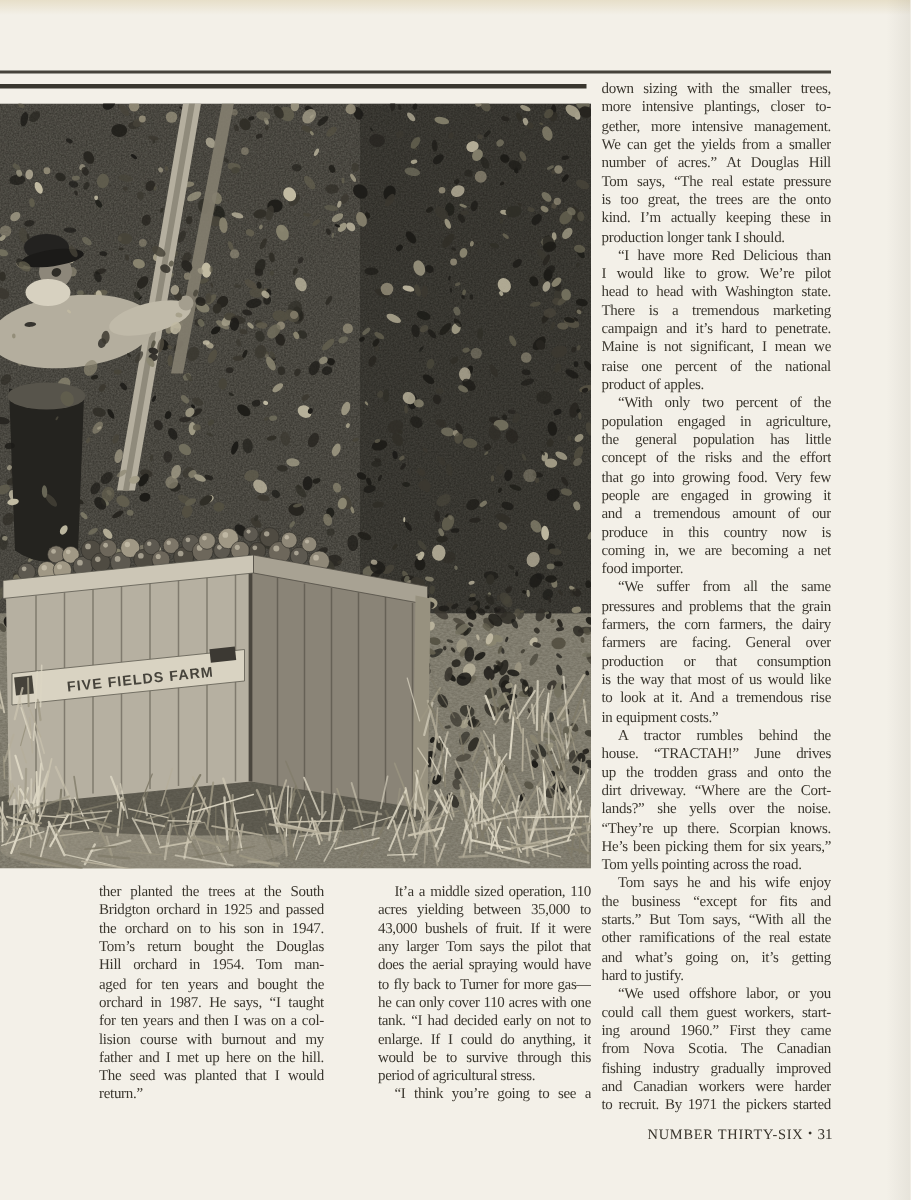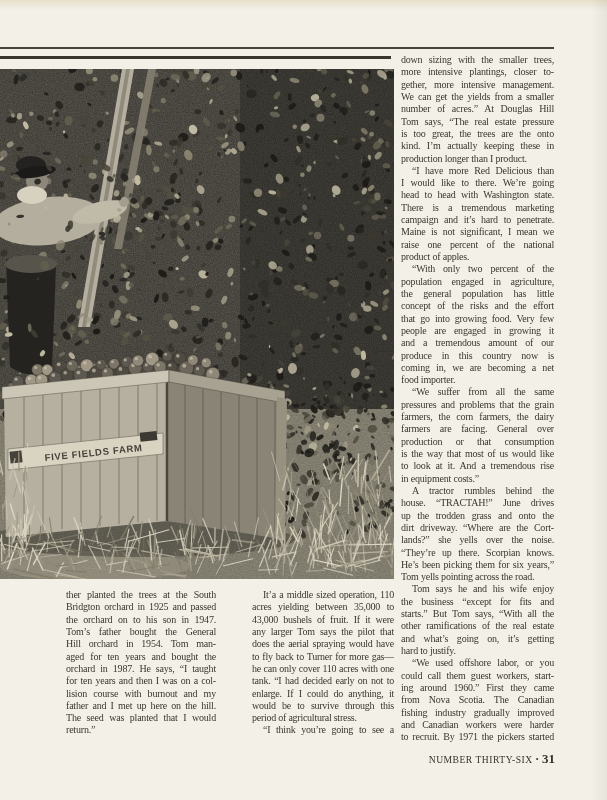--- a/index.html
+++ b/index.html
@@ -23,21 +23,21 @@
        letter-spacing:-0.2px;color:#3b372f;}
   .col .ln{height:12.32px;overflow:hidden;text-align:justify;text-align-last:justify;}
   .col .ln.end{text-align-last:left;}
   .col .ln.ind{padding-left:11px;}
   #col-right{left:401px;top:54px;width:153px;}
   #col-left {left:66px;top:589px;width:150px;}
   #col-mid  {left:252px;top:589px;width:142px;letter-spacing:-0.25px;}
 
   .footer{position:absolute;left:0;top:751px;width:555px;text-align:right;
     font-size:9.6px;letter-spacing:0.5px;color:#37332b;}
-  .footer .pg{font-weight:bold;font-size:13px;letter-spacing:0;}
+  .footer .pg{font-weight:normal;font-size:10px;letter-spacing:0;}
   .footer .dot{margin:0 3px;font-size:8px;vertical-align:1.5px;}
 </style>
 </head>
 <body>
 
 <div class="rule1"></div>
 <div class="rule2"></div>
 
 <svg id="photo" viewBox="0 0 394 510" xmlns="http://www.w3.org/2000/svg">
   <defs>
@@ -1694,21 +1694,21 @@
       <line x1="4.6" y1="475.5" x2="25.9" y2="481.2" stroke="#ccc5b1" stroke-width="1.26" stroke-linecap="round" opacity="0.94"></line>
       <line x1="223.4" y1="496.9" x2="252.8" y2="489.7" stroke="#ddd7c4" stroke-width="1.00" stroke-linecap="round" opacity="0.92"></line>
       <line x1="14.0" y1="500.1" x2="54.4" y2="509.8" stroke="#807b69" stroke-width="1.50" stroke-linecap="round" opacity="0.93"></line>
     </g>
 </svg>
 
 <div class="col" id="col-left">
     <div class="ln">ther planted the trees at the South</div>
     <div class="ln">Bridgton orchard in 1925 and passed</div>
     <div class="ln">the orchard on to his son in 1947.</div>
-    <div class="ln">Tom’s father bought the General</div>
+    <div class="ln">Tom’s return bought the Douglas</div>
     <div class="ln">Hill orchard in 1954. Tom man-</div>
     <div class="ln">aged for ten years and bought the</div>
     <div class="ln">orchard in 1987. He says, “I taught</div>
     <div class="ln">for ten years and then I was on a col-</div>
     <div class="ln">lision course with burnout and my</div>
     <div class="ln">father and I met up here on the hill.</div>
     <div class="ln">The seed was planted that I would</div>
     <div class="ln end">return.”</div>
   </div>
 <div class="col" id="col-mid">
@@ -1727,23 +1727,23 @@
   </div>
 <div class="col" id="col-right">
     <div class="ln">down sizing with the smaller trees,</div>
     <div class="ln">more intensive plantings, closer to-</div>
     <div class="ln">gether, more intensive management.</div>
     <div class="ln">We can get the yields from a smaller</div>
     <div class="ln">number of acres.” At Douglas Hill</div>
     <div class="ln">Tom says, “The real estate pressure</div>
     <div class="ln">is too great, the trees are the onto</div>
     <div class="ln">kind. I’m actually keeping these in</div>
-    <div class="ln end">production longer than I product.</div>
+    <div class="ln end">production longer tank I should.</div>
     <div class="ln ind">“I have more Red Delicious than</div>
-    <div class="ln">I would like to there. We’re going</div>
+    <div class="ln">I would like to grow. We’re pilot</div>
     <div class="ln">head to head with Washington state.</div>
     <div class="ln">There is a tremendous marketing</div>
     <div class="ln">campaign and it’s hard to penetrate.</div>
     <div class="ln">Maine is not significant, I mean we</div>
     <div class="ln">raise one percent of the national</div>
     <div class="ln end">product of apples.</div>
     <div class="ln ind">“With only two percent of the</div>
     <div class="ln">population engaged in agriculture,</div>
     <div class="ln">the general population has little</div>
     <div class="ln">concept of the risks and the effort</div>

